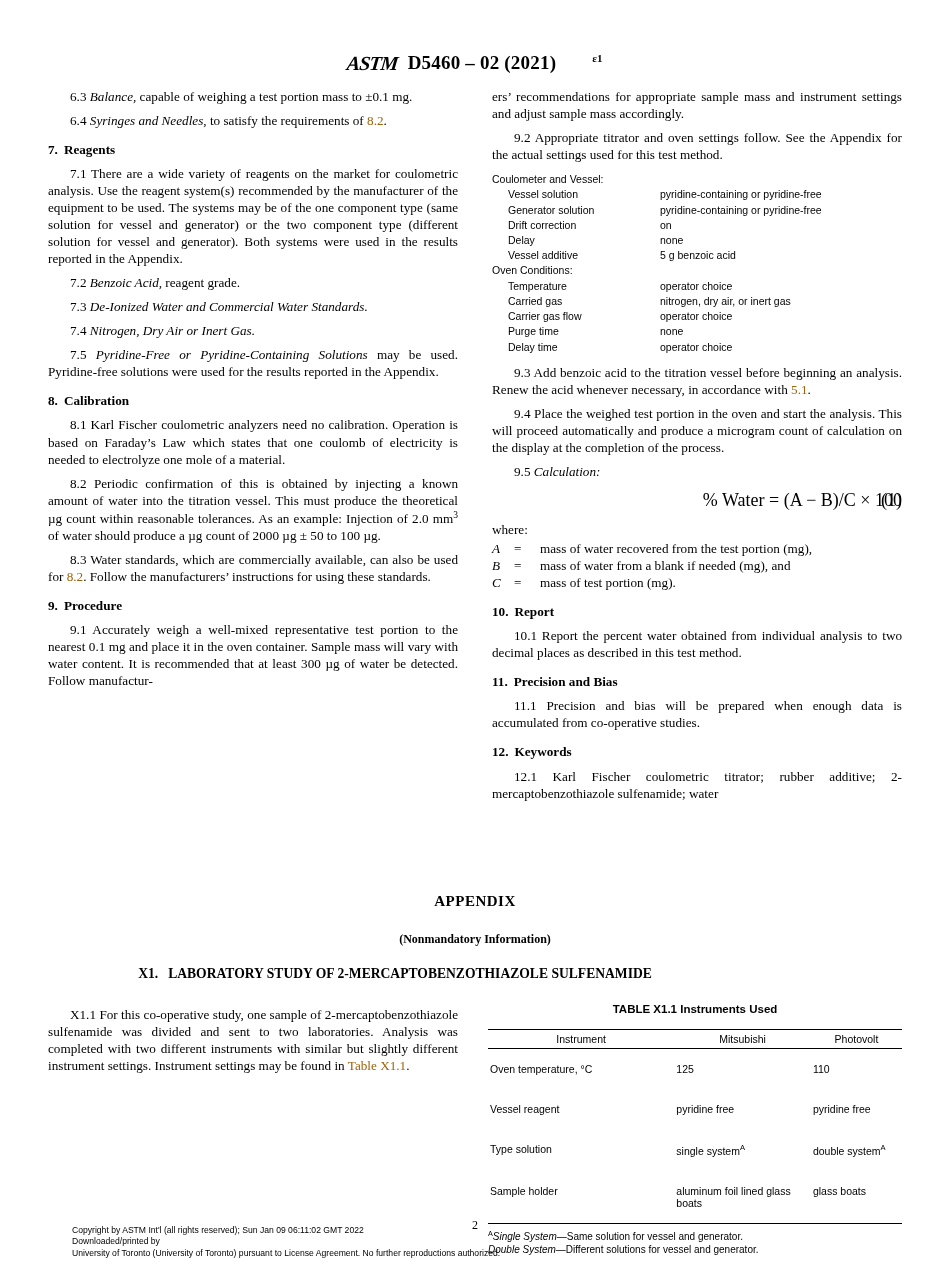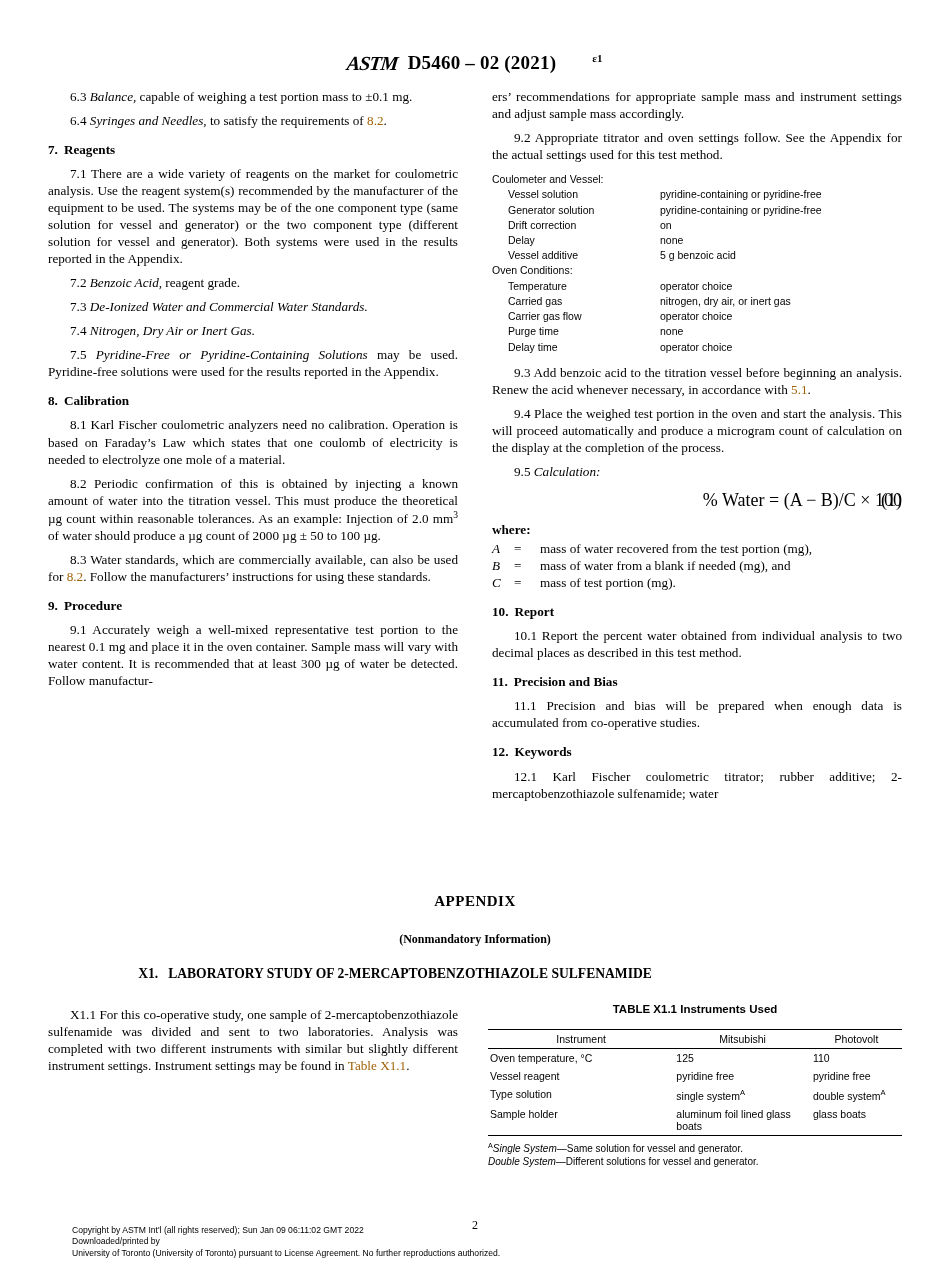--- a/index.html
+++ b/index.html
@@ -101,21 +101,21 @@
     text-align: right;
     margin: 9px 0 9px 0;
     text-indent: 0;
     font-size: 18px;
   }
   .equation .eqnum {
     position: absolute;
     right: 0;
     top: 0;
   }
-  .where { text-indent: 0; margin-bottom: 2px; font-weight: bold; }
+  .where { text-indent: 0; margin-bottom: 2px; }
   .deflist { text-indent: 0; margin-bottom: 7px; }
   .deflist .drow { display: flex; }
   .deflist .sym { width: 22px; font-style: italic; }
   .deflist .eq { width: 26px; }
   .deflist .txt { flex: 1; }
 
   
   .appendix-title {
     position: absolute;
     left: 0; top: 893px;
@@ -172,21 +172,21 @@
   }
   table.x11 th {
     font-weight: normal;
     text-align: center;
     padding: 3px 2px;
     border-top: 1.2px solid #000;
     border-bottom: 0.8px solid #000;
   }
   table.x11 th.lcol { text-align: center; }
   table.x11 td {
-    padding: 3px 2px;
+    padding: 14px 2px;
     vertical-align: top;
     margin-left: 25px;
   }
   table.x11 tr.last td { padding-bottom: 4px; }
   table.x11 tbody { border-bottom: 1.2px solid #000; }
   .tbl-notes {
     font-family: "Liberation Sans", sans-serif;
     font-size: 10px;
     margin-top: 5px;
     line-height: 1.35;

